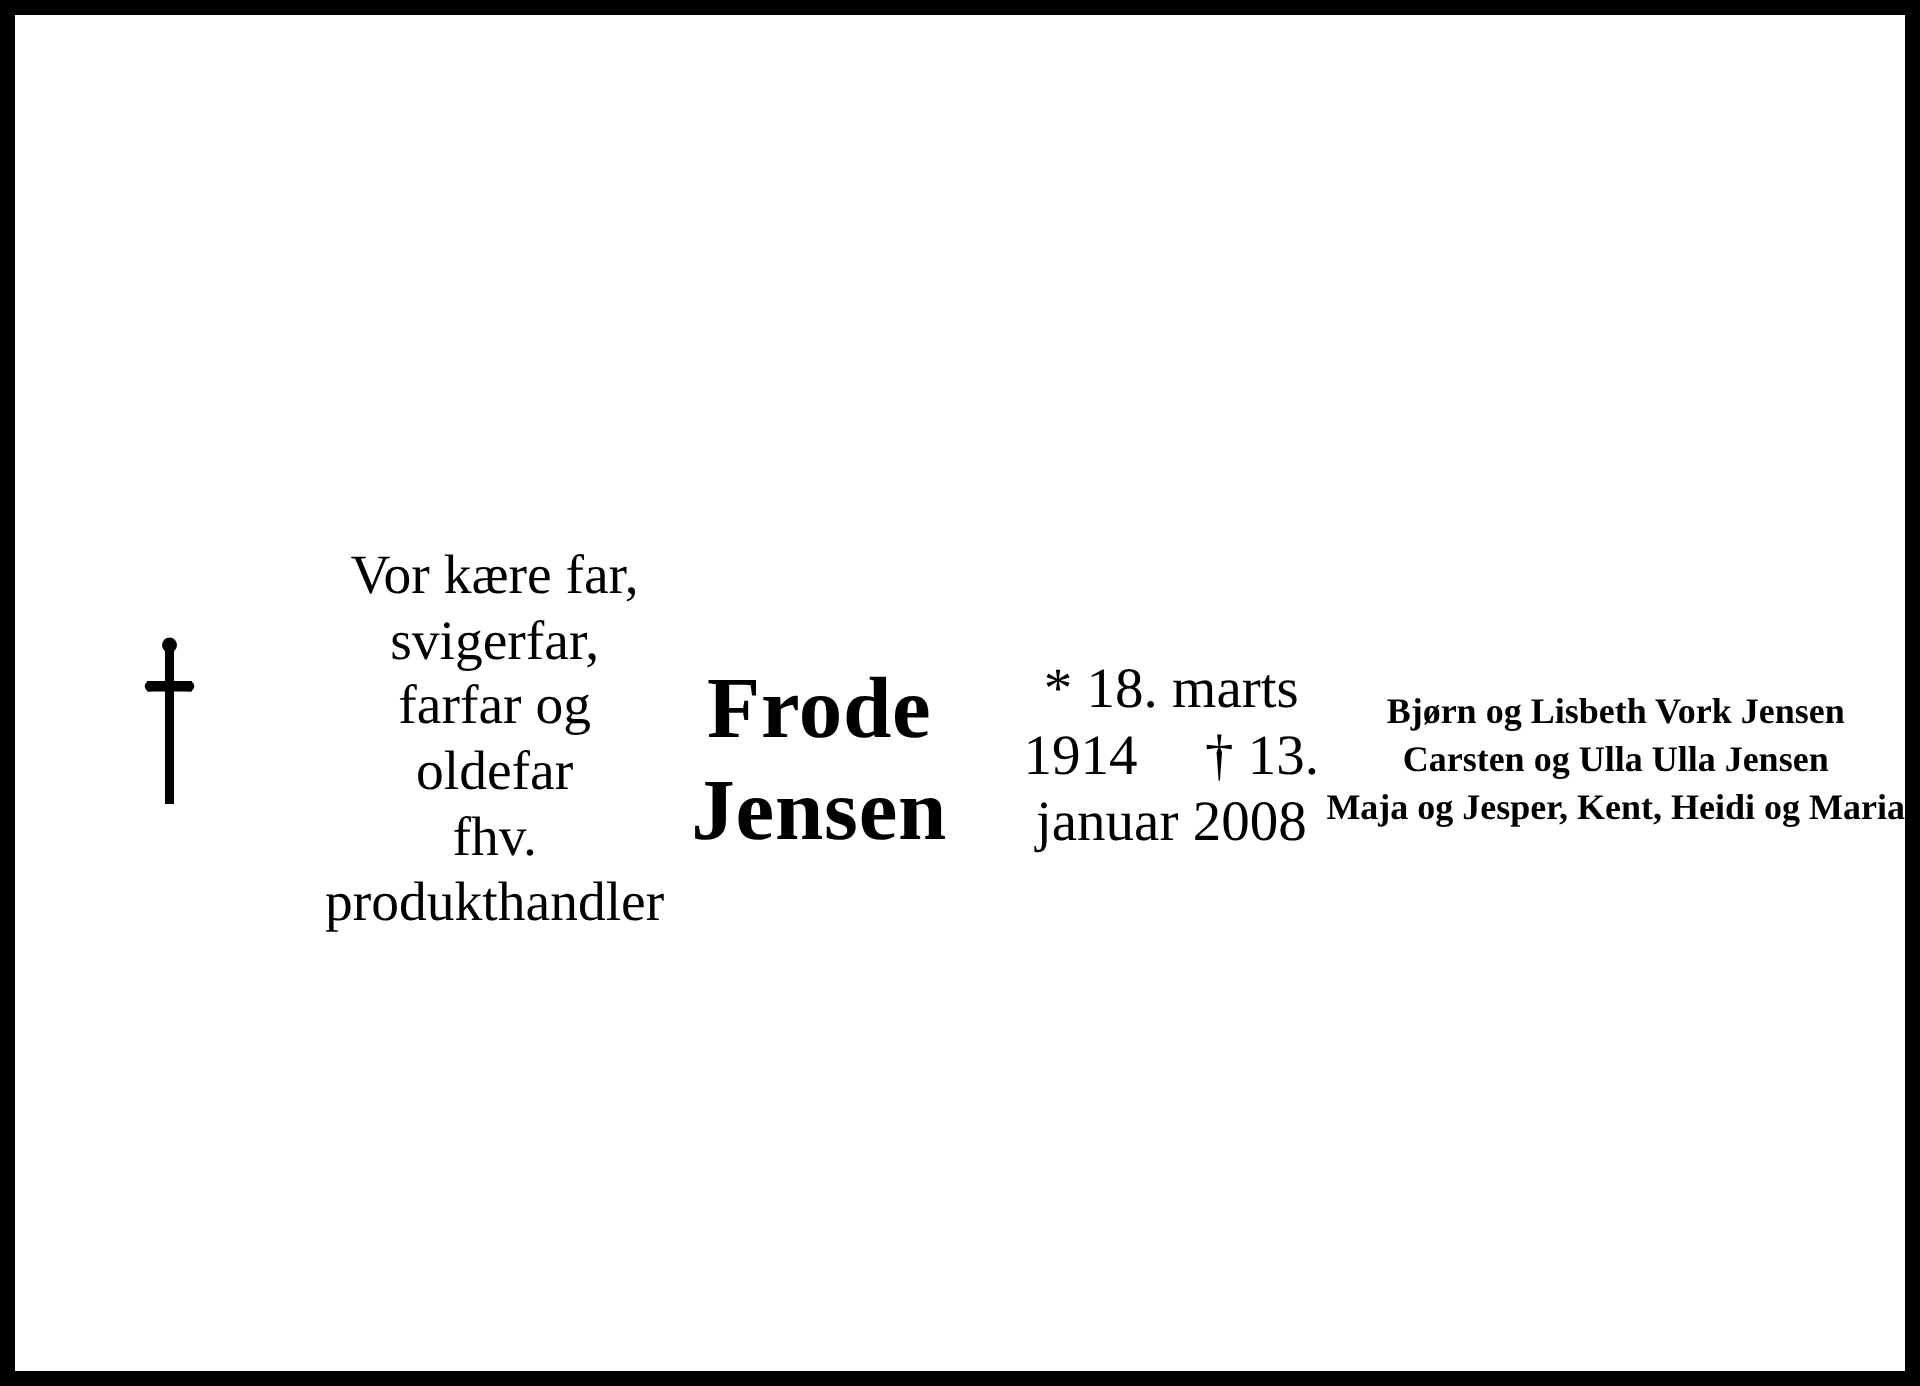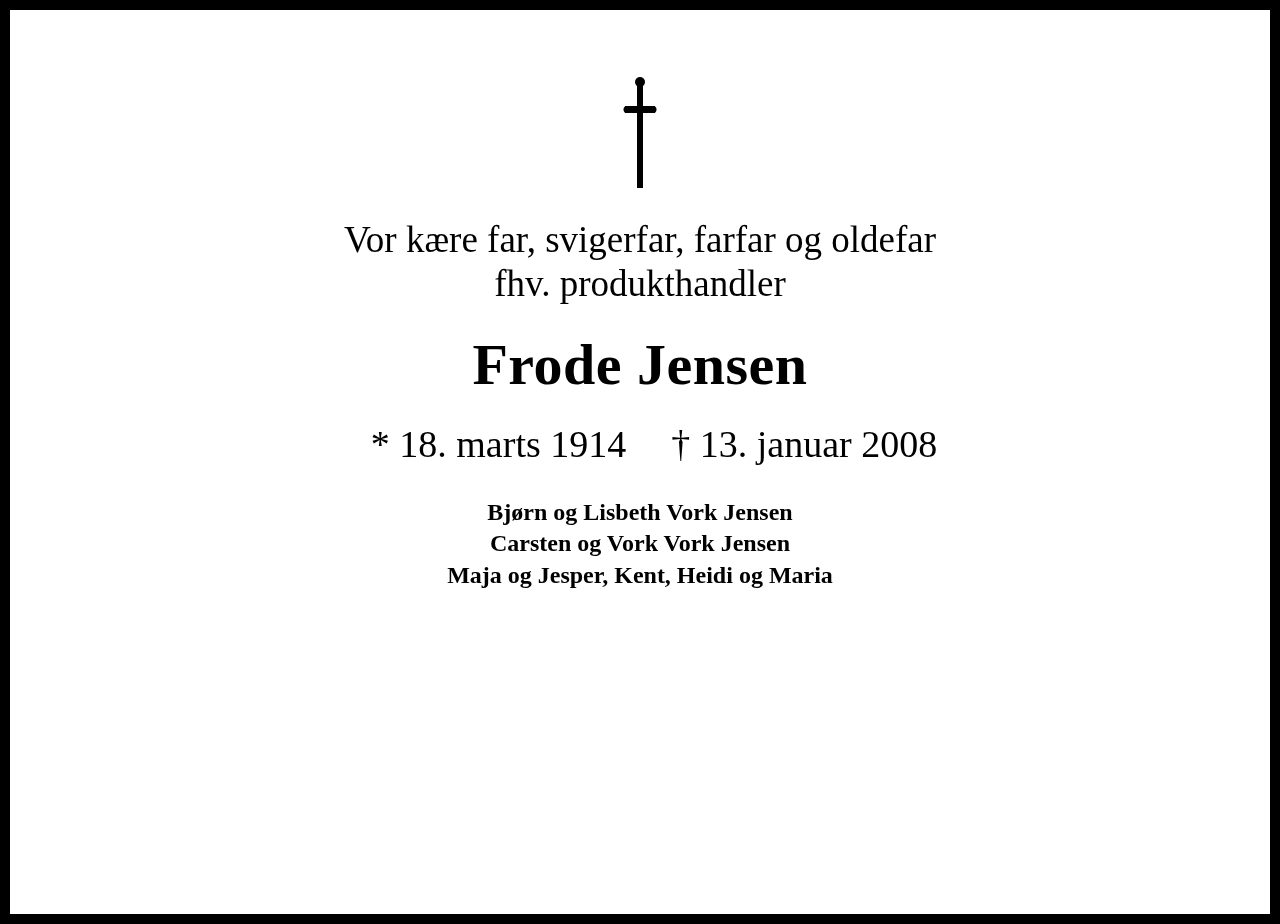--- a/index.html
+++ b/index.html
@@ -22,21 +22,21 @@
     box-sizing: border-box;
     padding: 10px;
   }
   .notice {
     position: relative;
     width: 100%;
     height: 100%;
     background: #ffffff;
     box-sizing: border-box;
     display: flex;
-    flex-direction: column;
+    flex-direction: row;
     align-items: center;
     padding-top: 62px;
   }
   .cross-wrap {
     width: 100%;
     display: flex;
     justify-content: center;
     margin-bottom: 26px;
   }
   .cross {
@@ -116,19 +116,19 @@
 
     <div class="block dates">
       <span>* 18. marts 1914</span>
       <span class="gap"></span>
       <span>† 13. januar 2008</span>
     </div>
 
 
     <div class="block survivors">
       <div>Bjørn og Lisbeth Vork Jensen</div>
-      <div>Carsten og Vork Vork Jensen</div>
+      <div>Carsten og Ulla Ulla Jensen</div>
       <div>Maja og Jesper, Kent, Heidi og Maria</div>
     </div>
 
 
   </div>
 </div>
 
 </body></html>

